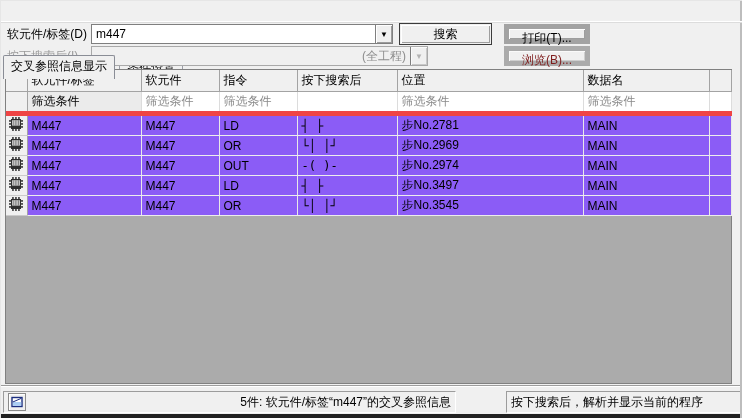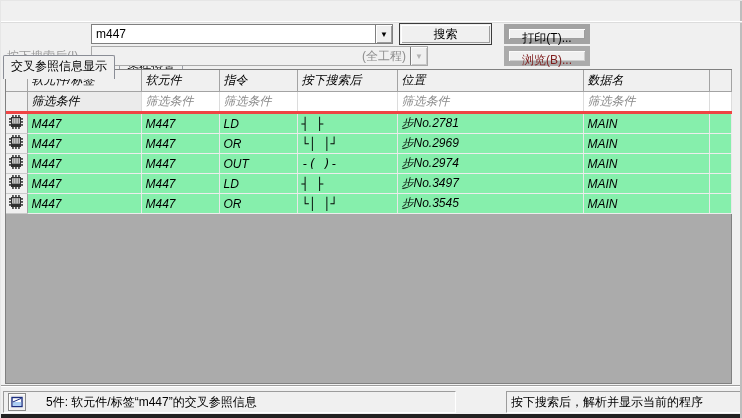--- a/index.html
+++ b/index.html
@@ -52,51 +52,51 @@
     text-align:center; line-height:18px; white-space:nowrap;
   }
   .btn.default { height:22px; border:1px solid #3c3c3c; box-shadow:inset 0 0 0 1px #f0f0f0, inset 2px 2px 0 #ffffff, inset -2px -2px 0 #9e9e9e; line-height:20px; }
   .btn.disabled { color:#7f1d1d; border-color:#ababab; box-shadow:inset 1px 1px 0 #fafafa, inset -1px -1px 0 #cfcfcf; }
 
   
   .grid-area {
     position:absolute; left:4px; top:68px; width:727px; height:315px;
     background:#ababab; border:1px solid #808080;
   }
-  table.grid { border-collapse:collapse; table-layout:fixed; width:725px; background:#86efac;font-style:italic; }
+  table.grid { border-collapse:collapse; table-layout:fixed; width:725px; background:#8b5cf6; }
   table.grid th {
     background:#f0f0f0; font-weight:normal; text-align:left;
     padding:2px 4px; height:19px;
     border-right:1px solid #a3a3a3; border-bottom:1px solid #a3a3a3;
     overflow:hidden; white-space:nowrap;
   }
   table.grid td { padding:1px 4px; height:19px; overflow:hidden; white-space:nowrap; }
   tr.filter td {
     color:#8a8a8a; background:#fff;
-    border-right:1px solid #dcdcdc; border-bottom:3px solid #ef4444;
+    border-right:1px solid #dcdcdc; border-bottom:5px solid #ef4444;
   }
   tr.filter td.sel { background:#f0f0f0; border-right:1px solid #a3a3a3; }
   tr.filter td.focusfilter { color:#000; background:#ebebeb; }
   tbody.rows td {
     border-right:1px solid #e8e8e8; border-bottom:1px solid #ededed;
   }
   tbody.rows td.sel {
     background:#f0f0f0; border-right:1px solid #a3a3a3; border-bottom:1px solid #cacaca;
     padding:0; text-align:center; vertical-align:middle;
   }
   td.c-symbol { font-family:"DejaVu Sans Mono", monospace; font-size:12px; }
   th.sel { border-bottom:1px solid #a3a3a3; }
 
   
   .statusbar { position:absolute; left:0; top:389px; width:742px; height:24px; }
   .statuspanel {
     position:absolute; top:1px; height:22px; background:#f0f0f0;
     border:1px solid; border-color:#9c9c9c #ffffff #ffffff #9c9c9c;
     line-height:20px; padding:0 4px; white-space:nowrap; overflow:hidden;
-    display:flex; align-items:center; gap:20px;
+    display:flex; align-items:center; gap:12px;justify-content:space-between;
   }
   .statusgroove { position:absolute; left:0; top:384px; width:742px; height:2px;
     border-top:1px solid #9c9c9c; border-bottom:1px solid #ffffff; }
   .status-icon-box {
     width:18px; height:18px; background:#f0f0f0; flex:0 0 auto;
     border:1px solid #8a8a8a; box-shadow:inset 1px 1px 0 #fff;
     display:flex; align-items:center; justify-content:center;
   }
   .bottom-edge { position:absolute; left:0; bottom:0; width:742px; height:4px; background:#222222; }
   .right-edge { position:absolute; right:0; top:0; width:2px; height:418px; background:#bdbdbd; }
@@ -106,20 +106,21 @@
 
 <div class="window">
 
   <div class="tabline"></div>
   <div class="tabline2"></div>
   <div class="tabbar">
     <div class="tab active">交叉参照信息显示</div>
     <div class="tab inactive">条件设置</div>
   </div>
 
+  <div class="lbl" style="left:6px; top:24px;">软元件/标签(D)</div>
   <div class="combo" style="left:90px; top:23px; width:302px;">
     <div class="val">m447</div>
     <div class="arrowbtn">▼</div>
   </div>
   <div class="btn default" style="left:398px; top:22px; width:93px;">搜索</div>
   <div class="btn" style="left:503px; top:23px; width:86px;">打印(T)...</div>
 
   <div class="lbl disabled" style="left:6px; top:46px;">按下搜索后(I)</div>
   <div class="combo disabled" style="left:90px; top:45px; width:337px;text-align:right;">
     <div class="val">(全工程)</div>

